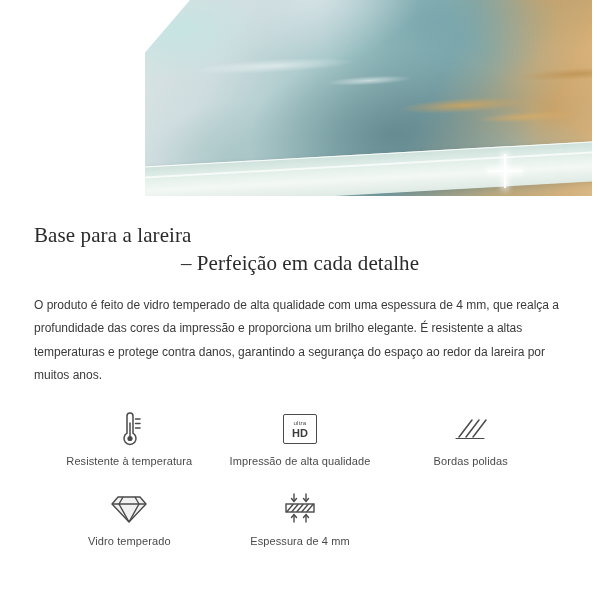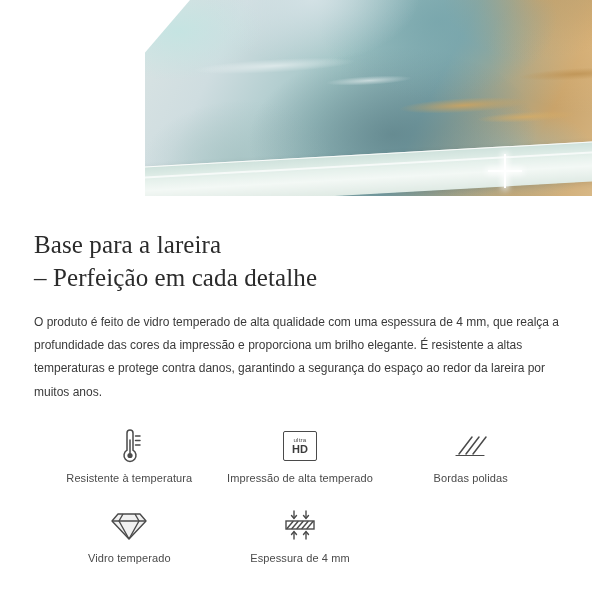--- a/index.html
+++ b/index.html
@@ -111,28 +111,28 @@
     background: #ffffff;
     box-shadow: 0 0 6px 2px rgba(255,255,255,0.9);
   }
   .sparkle::before { left: 50%; top: 0; width: 2px; height: 100%; margin-left: -1px; }
   .sparkle::after { top: 50%; left: 0; height: 2px; width: 100%; margin-top: -1px; }
 
   
   .content { padding: 0 34px; }
   .headline {
     font-family: "Liberation Serif", serif;
-    font-size: 25px;
+    font-size: 21px;
     line-height: 1.33;
     color: #2b2b2b;
     font-weight: 400;
-    margin-top: 6px;
+    margin-top: 0;
     letter-spacing: 0.1px;
   }
-  .headline .line2 { display: block; }
+  .headline .line2 { display: block; text-align: center; }
   .paragraph {
     margin-top: 16px;
     font-size: 12px;
     line-height: 1.95;
     color: #3a3a3a;
     max-width: 540px;
   }
 
   
   .features {
@@ -223,21 +223,21 @@
         <div class="feature-label">Resistente à temperatura</div>
       </div>
 
       <div class="feature">
         <div class="feature-icon">
           <div class="hd-box">
             <span class="hd-top">ultra</span>
             <span class="hd-bot">HD</span>
           </div>
         </div>
-        <div class="feature-label">Impressão de alta temperado</div>
+        <div class="feature-label">Impressão de alta qualidade</div>
       </div>
 
 
       <div class="feature">
         <div class="feature-icon">
           <svg width="36" height="32" viewBox="0 0 36 32" fill="none" stroke="#4a4a4a" stroke-width="1.5" stroke-linecap="round">
             <line x1="6" y1="24" x2="19" y2="7"></line>
             <line x1="13" y1="24" x2="26" y2="7"></line>
             <line x1="20" y1="24" x2="33" y2="7"></line>
             <line x1="3" y1="25.5" x2="31" y2="25.5" stroke-width="1.2"></line>

